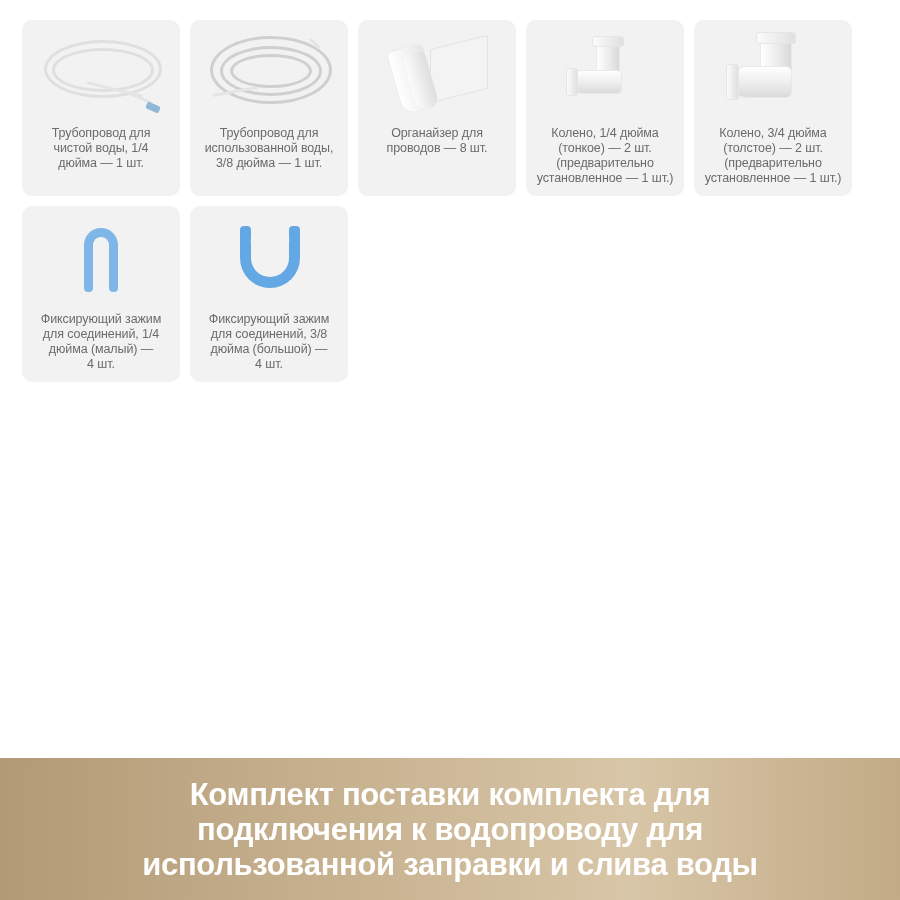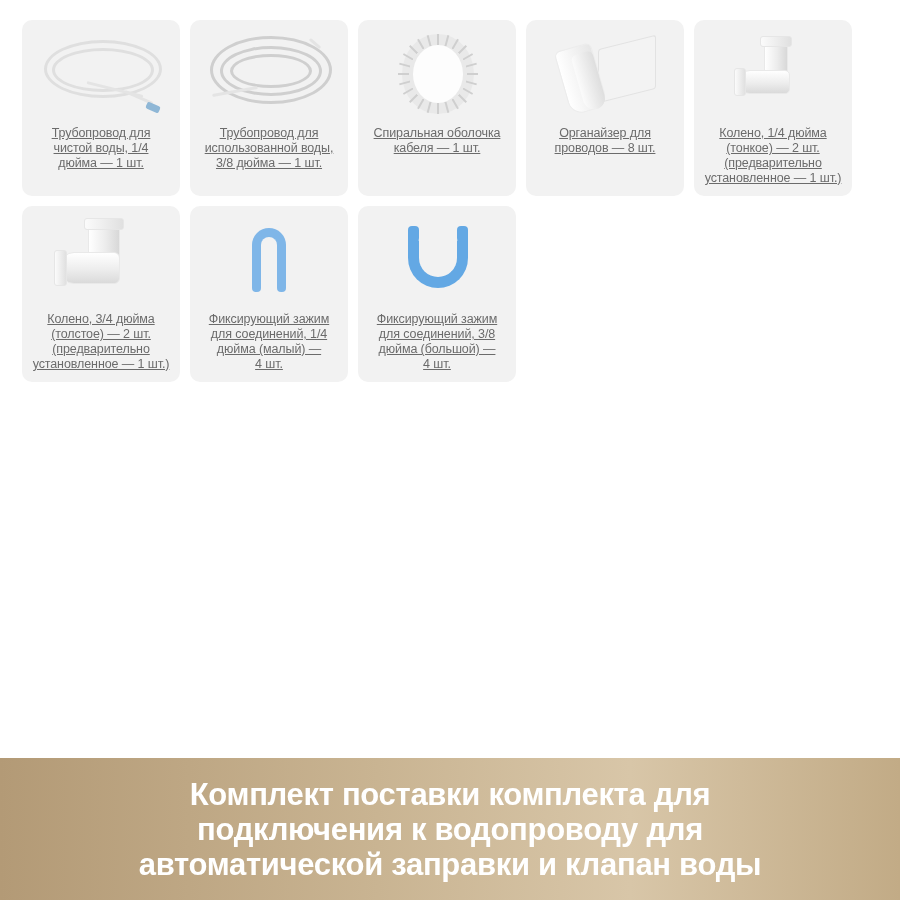--- a/index.html
+++ b/index.html
@@ -46,21 +46,20 @@
     overflow: hidden;
   }
   .card .cap {
     margin-top: 4px;
     font-size: 12.5px;
     line-height: 15px;
     color: #6b6b6b;
     text-align: center;
     letter-spacing: -0.1px;
     white-space: pre-line;
-    text-decoration: underline;
   }
 
   
   .tube-coil {
     position: absolute;
     border: 3px solid #dfdfdf;
     border-radius: 50%;
     background: transparent;
   }
   .tube-coil.gray { border-color: #cfcfcf; }
@@ -311,41 +310,20 @@
         <div class="tube-coil gray" style="left:24px; top:20px; width:96px; height:44px;"></div>
         <div class="tube-coil gray" style="left:34px; top:28px; width:76px; height:28px;"></div>
         <div class="straight" style="left:16px; top:64px; width:46px; height:3px; transform:rotate(-10deg);"></div>
         <div class="straight" style="left:112px; top:16px; width:14px; height:3px; transform:rotate(40deg);"></div>
       </div>
       <div class="cap">Трубопровод для
 использованной воды,
 3/8 дюйма — 1 шт.</div>
     </div>
 
-    <div class="card">
-      <div class="art">
-        <div class="sleeve"></div>
-        <div class="sleeve-ribs">
-          <div class="rib" style="transform:rotate(0deg);"></div>
-          <div class="rib" style="transform:rotate(15deg);"></div>
-          <div class="rib" style="transform:rotate(30deg);"></div>
-          <div class="rib" style="transform:rotate(45deg);"></div>
-          <div class="rib" style="transform:rotate(60deg);"></div>
-          <div class="rib" style="transform:rotate(75deg);"></div>
-          <div class="rib" style="transform:rotate(90deg);"></div>
-          <div class="rib" style="transform:rotate(105deg);"></div>
-          <div class="rib" style="transform:rotate(120deg);"></div>
-          <div class="rib" style="transform:rotate(135deg);"></div>
-          <div class="rib" style="transform:rotate(150deg);"></div>
-          <div class="rib" style="transform:rotate(165deg);"></div>
-        </div>
-      </div>
-      <div class="cap">Спиральная оболочка
-кабеля — 1 шт.</div>
-    </div>
 
 
     <div class="card">
       <div class="art">
         <div class="org-plate"></div>
         <div class="org-clip"></div>
         <div class="org-clip2"></div>
       </div>
       <div class="cap">Органайзер для
 проводов — 8 шт.</div>
@@ -401,16 +379,16 @@
 для соединений, 3/8
 дюйма (большой) —
 4 шт.</div>
     </div>
 
   </div>
 
   <div class="banner">
     <div class="banner-text">Комплект поставки комплекта для
 подключения к водопроводу для
-автоматической заправки и клапан воды</div>
+использованной заправки и слива воды</div>
   </div>
 
 </div>
 
 </body></html>

